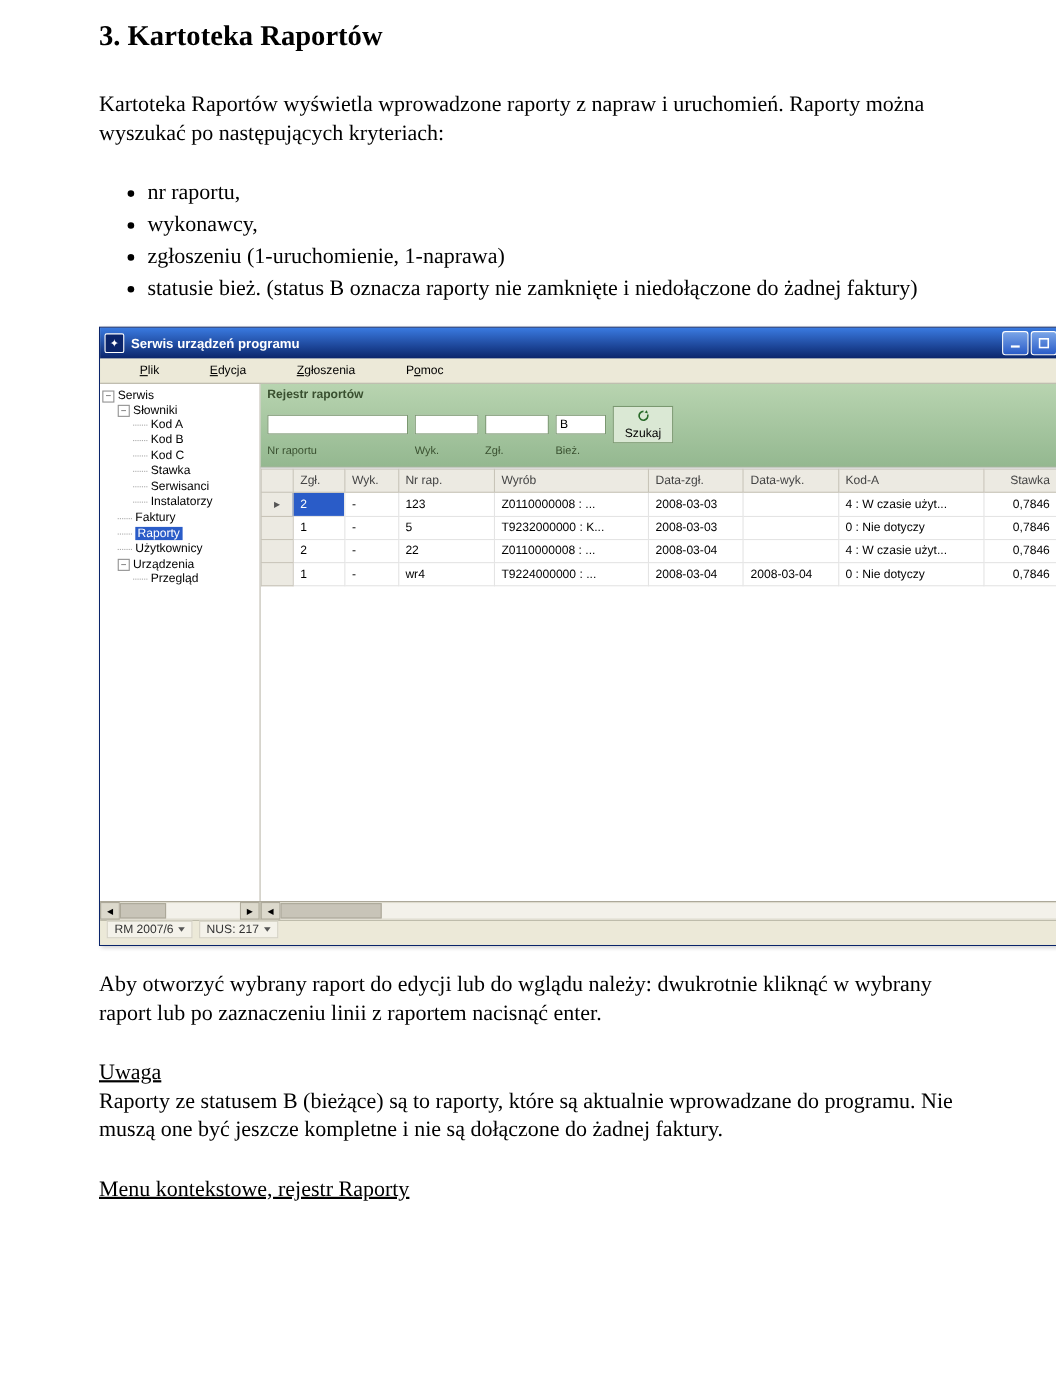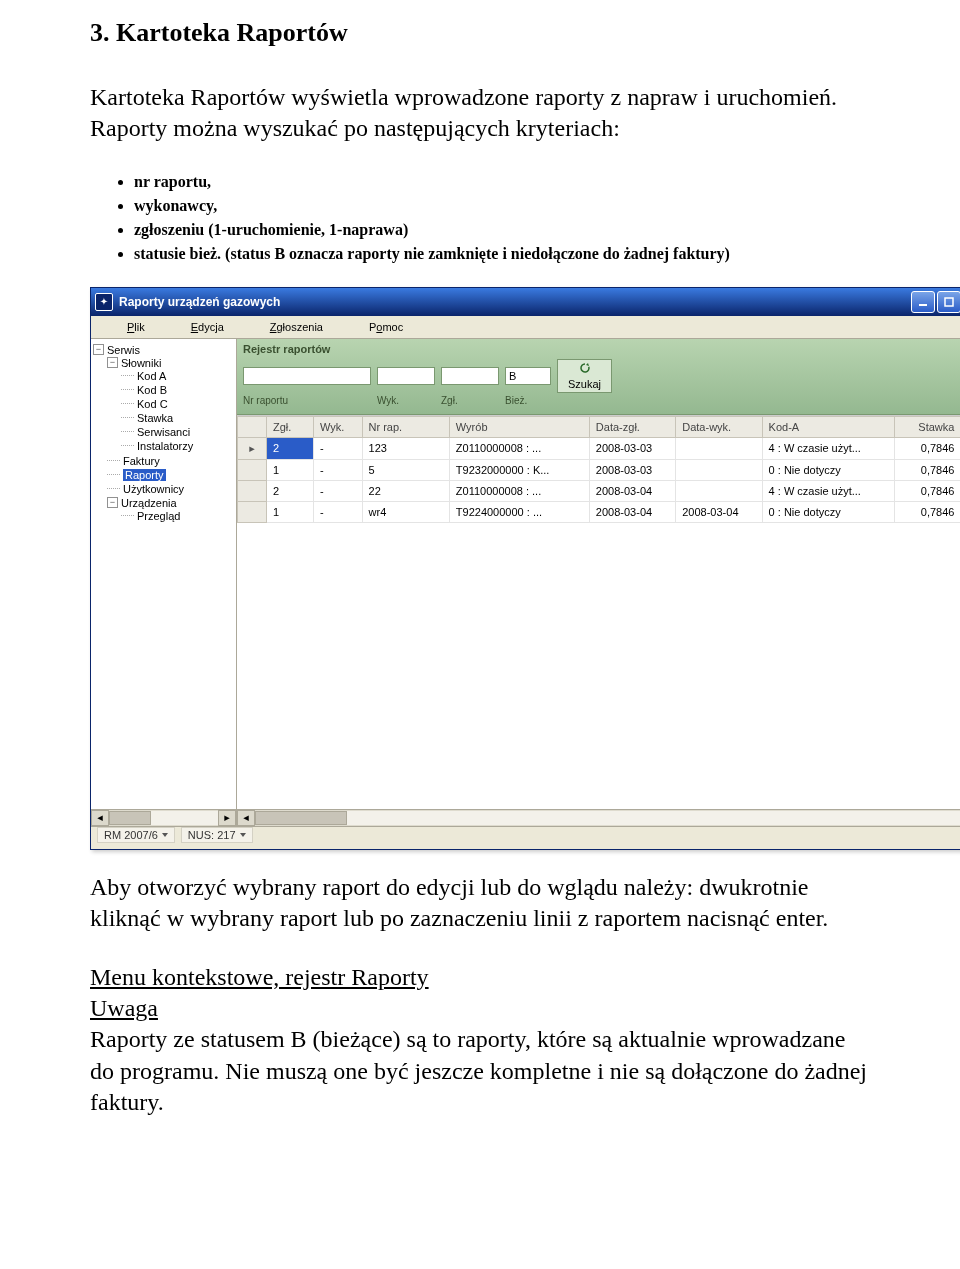--- a/index.html
+++ b/index.html
@@ -1,20 +1,20 @@
 <!DOCTYPE html>
 <html><head>
 <meta charset="utf-8">
 <style>
   body{margin:0;background:#fff;font-family:"Times New Roman",serif;color:#000;}
   .page{width:840px;margin:0 auto;padding:18px 30px 30px;box-sizing:border-box;}
   h2.sec{font-size:26px;font-weight:bold;margin:0 0 34px;}
-  p.body{font-size:24px;margin:0 0 28px;line-height:1.3;}
+  p.body{font-size:20px;margin:0 0 28px;line-height:1.3;}
   ul.bul{margin:0 0 22px 44px;padding:0;}
-  ul.bul li{font-size:16px;margin:3px 0;line-height:1.3;font-weight:bold;}
+  ul.bul li{font-size:20px;margin:3px 0;line-height:1.3;}
   .u{text-decoration:underline;}
   .app-win{width:900px;margin:10px 0 22px;border:1px solid #0a246a;box-shadow:2px 2px 4px rgba(0,0,0,.2);font-family:Tahoma,Verdana,sans-serif;font-size:11px;color:#000;background:#ece9d8;}
   .titlebar{height:28px;background:linear-gradient(to bottom,#3a7ae0 0%,#0a246a 100%);display:flex;align-items:center;padding:0 4px;color:#fff;}
   .titlebar .app-icon{width:16px;height:16px;background:#0a246a;border:1px solid #fff;border-radius:2px;margin-right:6px;display:flex;align-items:center;justify-content:center;font-size:10px;}
   .titlebar .title{font-weight:bold;font-size:12px;flex:1;}
   .tb-btn{width:22px;height:20px;margin-left:2px;display:flex;align-items:center;justify-content:center;border:1px solid #fff;border-radius:3px;background:linear-gradient(to bottom,#7aa5e8,#2a5cc8);}
   .tb-close{background:linear-gradient(to bottom,#f08080,#d03020);}
   .tb-btn svg{width:10px;height:10px;}
   .menubar{height:22px;background:#ece9d8;border-bottom:1px solid #aca899;display:flex;align-items:center;}
   .menubar span{padding:0 10px;font-size:11px;margin-left:26px;}
@@ -71,21 +71,21 @@
   <ul class="bul">
     <li>nr raportu,</li>
     <li>wykonawcy,</li>
     <li>zgłoszeniu (1-uruchomienie, 1-naprawa)</li>
     <li>statusie bież. (status B oznacza raporty nie zamknięte i niedołączone do żadnej faktury)</li>
   </ul>
 
   <div class="app-win">
     <div class="titlebar">
       <span class="app-icon">✦</span>
-      <span class="title">Raporty urządzeń gazowych</span>
+      <span class="title">Serwis urządzeń programu</span>
       <span class="tb-btn">
           <svg viewBox="0 0 10 10">
             <rect x="1" y="7" width="8" height="2" fill="#fff"></rect>
           </svg>
         </span>
       <span class="tb-btn">
           <svg viewBox="0 0 10 10">
             <rect x="1" y="1" width="8" height="8" fill="none" stroke="#fff" stroke-width="1.5"></rect>
           </svg>
         </span>
@@ -311,18 +311,18 @@
           <span class="tri"></span>
         </div>
       <div class="sb-item">
           <span>NUS: 217</span>
           <span class="tri"></span>
         </div>
     </div>
   </div>
 
   <p class="body">Aby otworzyć wybrany raport do edycji lub do wglądu należy: dwukrotnie kliknąć w wybrany raport lub po zaznaczeniu linii z raportem nacisnąć enter.</p>
-  <p class="body u" style="margin-top:28px;margin-bottom:0;">Menu kontekstowe, rejestr Raporty</p>
   <p class="body" style="margin-bottom:0;">
     <span class="u">Uwaga</span><br>
     <span>Raporty ze statusem B (bieżące) są to raporty, które są aktualnie wprowadzane do programu. Nie muszą one być jeszcze kompletne i nie są dołączone do żadnej faktury.</span>
   </p>
+  <p class="body u" style="margin-top:28px;margin-bottom:0;">Menu kontekstowe, rejestr Raporty</p>
 </div>
 
 </body></html>

